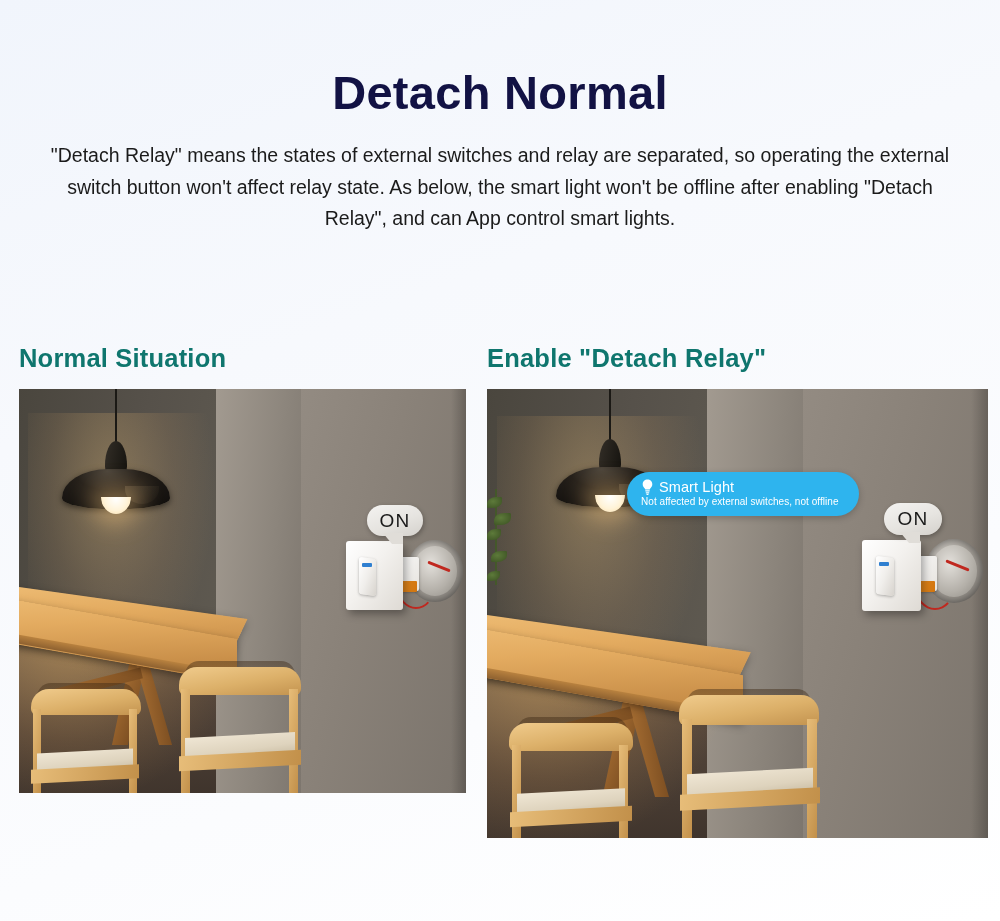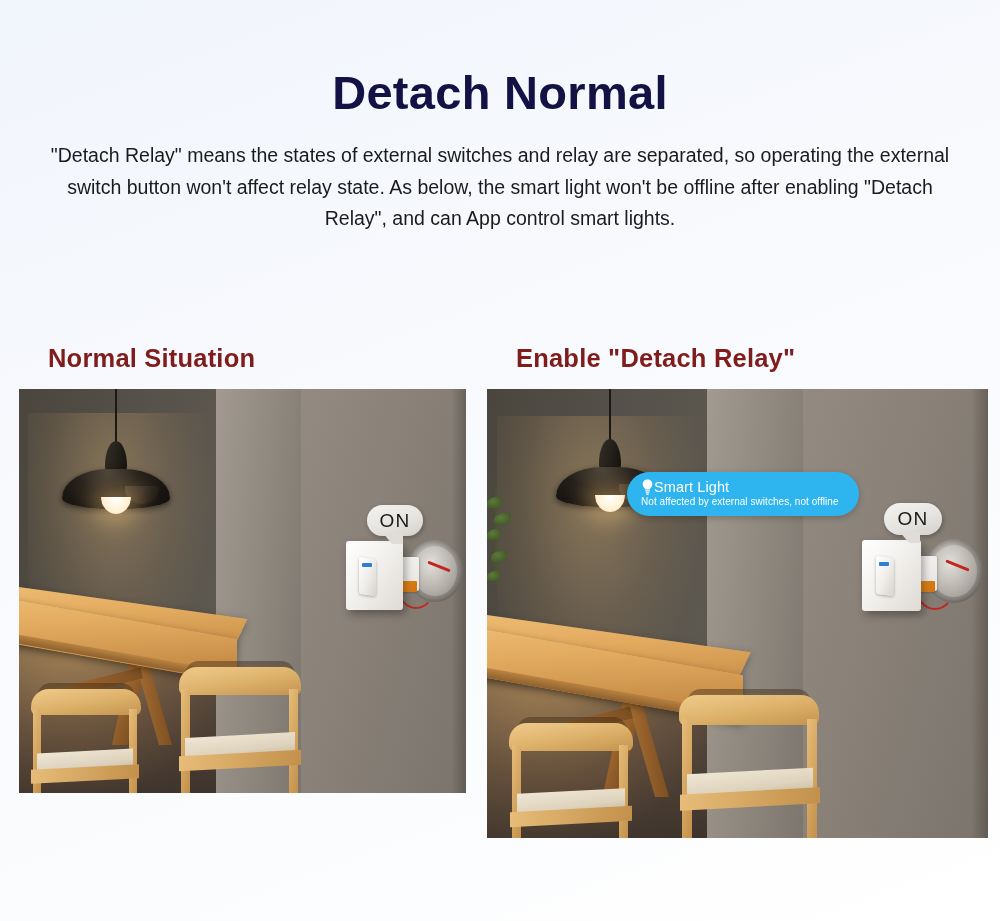--- a/index.html
+++ b/index.html
@@ -46,25 +46,24 @@
     height: 560px;
   }
 
   .panel { position: absolute; }
   .panel-left  { left: 19px;  top: 0; width: 447px; }
   .panel-right { left: 487px; top: 0; width: 501px; }
 
   .panel-heading {
     font-size: 25.5px;
     font-weight: 700;
-    color: #7f1d1d;
+    color: #0f766e;
     letter-spacing: 0.2px;
     margin-bottom: 16px;
     white-space: nowrap;
-    margin-left: 29px;
   }
 
   .scene-wrap { position: relative; }
   .scene {
     position: relative;
     overflow: hidden;
     background: #4a463f;
   }
   .scene-left  { width: 447px; height: 404px; }
   .scene-right { width: 501px; height: 449px; }
@@ -256,21 +255,21 @@
   }
 
   
   .tooltip {
     position: absolute;
     background: #2eb4ee;
     border-radius: 26px;
     padding: 7px 20px 9px 14px;
     box-shadow: 0 2px 7px rgba(0,0,0,0.22);
   }
-  .tooltip-title-row { display: flex; align-items: flex-end; }
+  .tooltip-title-row { display: flex; align-items: flex-end; gap: 5px; }
   .bulb-icon { width: 13px; height: 16px; display: block; }
   .tooltip-title {
     font-size: 14.5px; color: #ffffff; font-weight: 400; letter-spacing: 0.1px;
   }
   .tooltip-sub {
     font-size: 10px; color: #ffffff; font-weight: 400;
     margin-top: 1px; letter-spacing: 0.05px; white-space: nowrap;
   }
 
   

